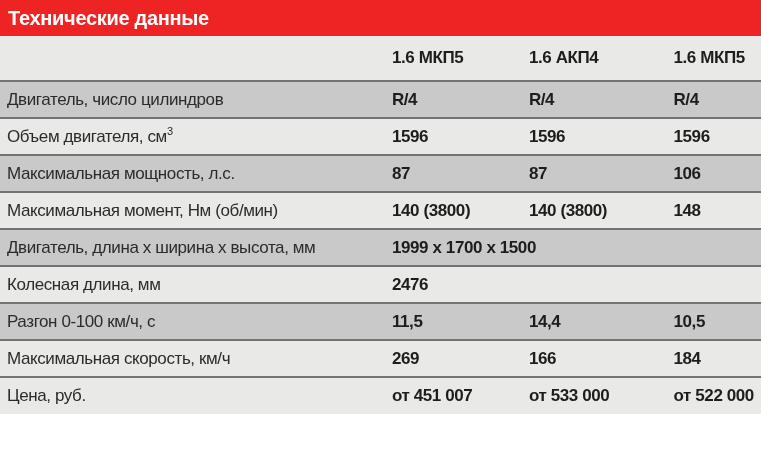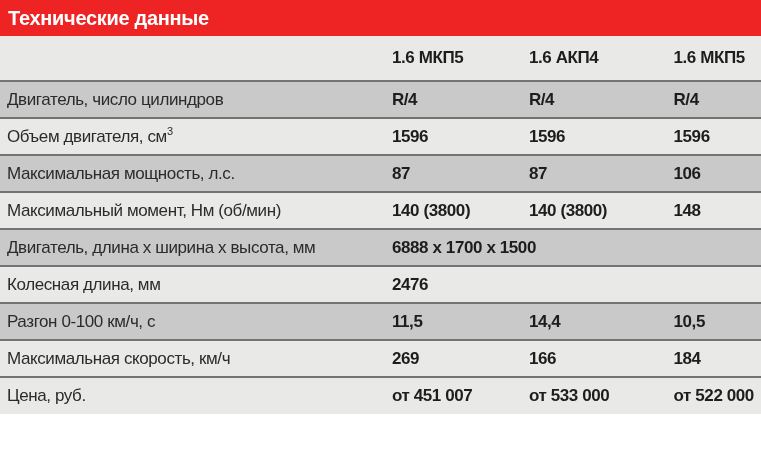--- a/index.html
+++ b/index.html
@@ -119,28 +119,28 @@
           <td class="value">1596</td>
           <td class="value">1596</td>
         </tr>
         <tr class="dark">
           <td class="label">Максимальная мощность, л.с.</td>
           <td class="value">87</td>
           <td class="value">87</td>
           <td class="value">106</td>
         </tr>
         <tr class="light">
-          <td class="label">Максимальный момент, Нм (об/мин)</td>
+          <td class="label">Максимальная момент, Нм (об/мин)</td>
           <td class="value">140 (3800)</td>
           <td class="value">140 (3800)</td>
           <td class="value">148</td>
         </tr>
         <tr class="dark">
           <td class="label">Двигатель, длина x ширина x высота, мм</td>
-          <td colspan="3" class="value">6888 x 1700 x 1500</td>
+          <td colspan="3" class="value">1999 x 1700 x 1500</td>
         </tr>
         <tr class="light">
           <td class="label">Колесная длина, мм</td>
           <td colspan="3" class="value">2476</td>
         </tr>
         <tr class="dark">
           <td class="label">Разгон 0-100 км/ч, с</td>
           <td class="value">11,5</td>
           <td class="value">14,4</td>
           <td class="value">10,5</td>

